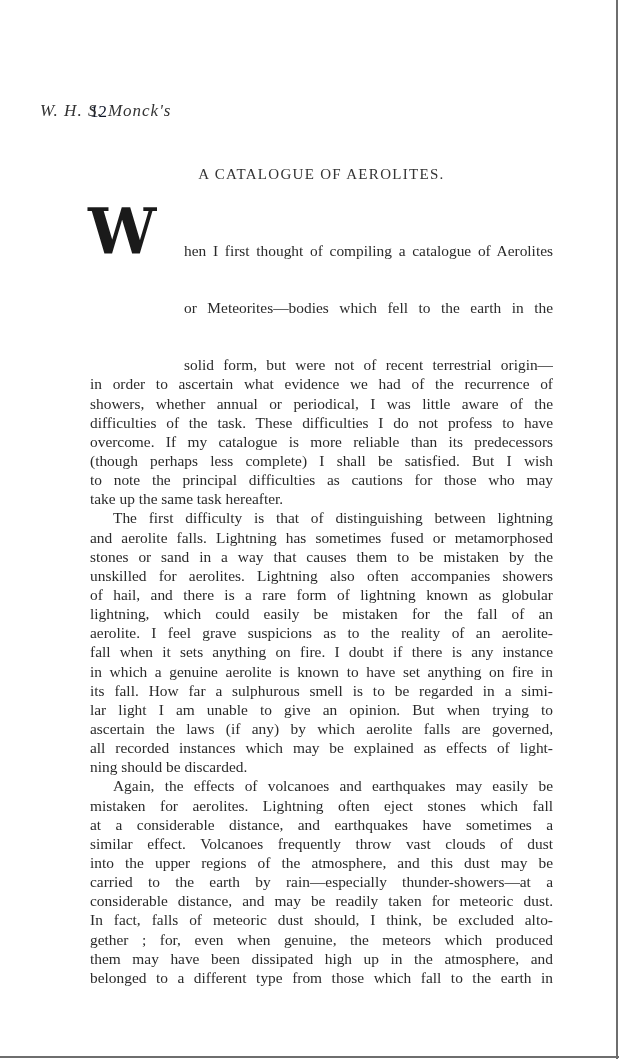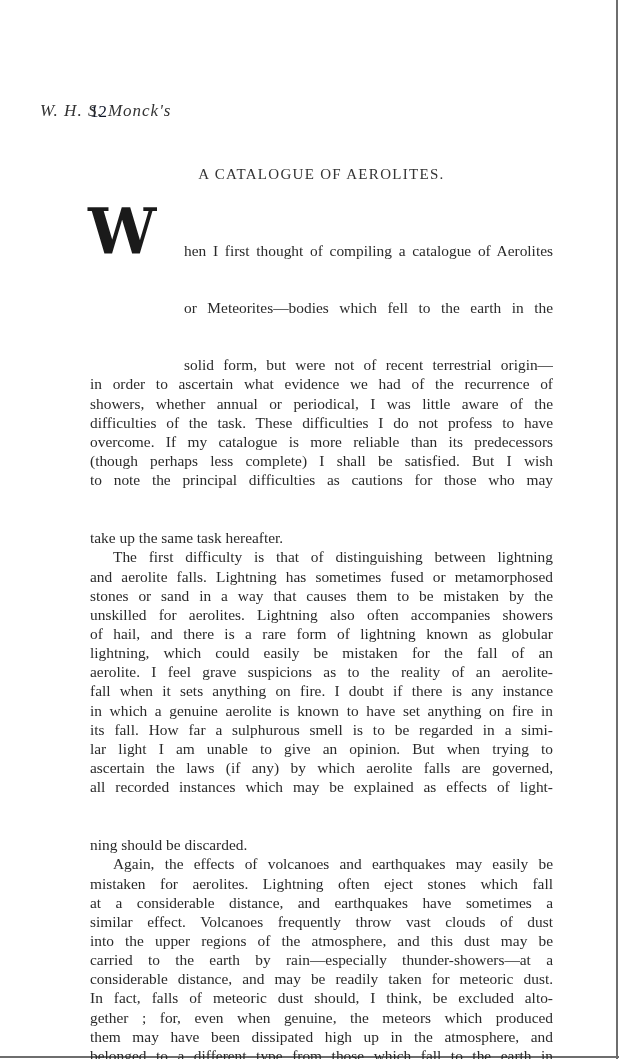--- a/index.html
+++ b/index.html
@@ -28,21 +28,21 @@
       padding-left: 12px;
     }
     .body-text {
       position: absolute; left: 90px; top: 203px; width: 463px;
       font-size: 15.4px; line-height: 19.15px;
     }
     .line {
       display: block; height: 19.15px; white-space: nowrap;
       text-align: justify; text-align-last: justify;
     }
-    .line.last { text-align-last: left; margin-top: 39px; }
+    .line.last { text-align-last: left; }
     .line.indent { padding-left: 23px; }
     .line.dc { padding-left: 94px; margin-top: 38px; }
     .drop-cap {
       position: absolute; left: -2px; top: 2px; width: 88px; height: 54px;
       font-family: "DejaVu Serif", serif; font-weight: bold;
       font-size: 64px; line-height: 54px; color: #1a1a1a;
       letter-spacing: -6px; transform: scaleX(0.95); transform-origin: left top;
     }
     .para { display: block; }
   </style>

